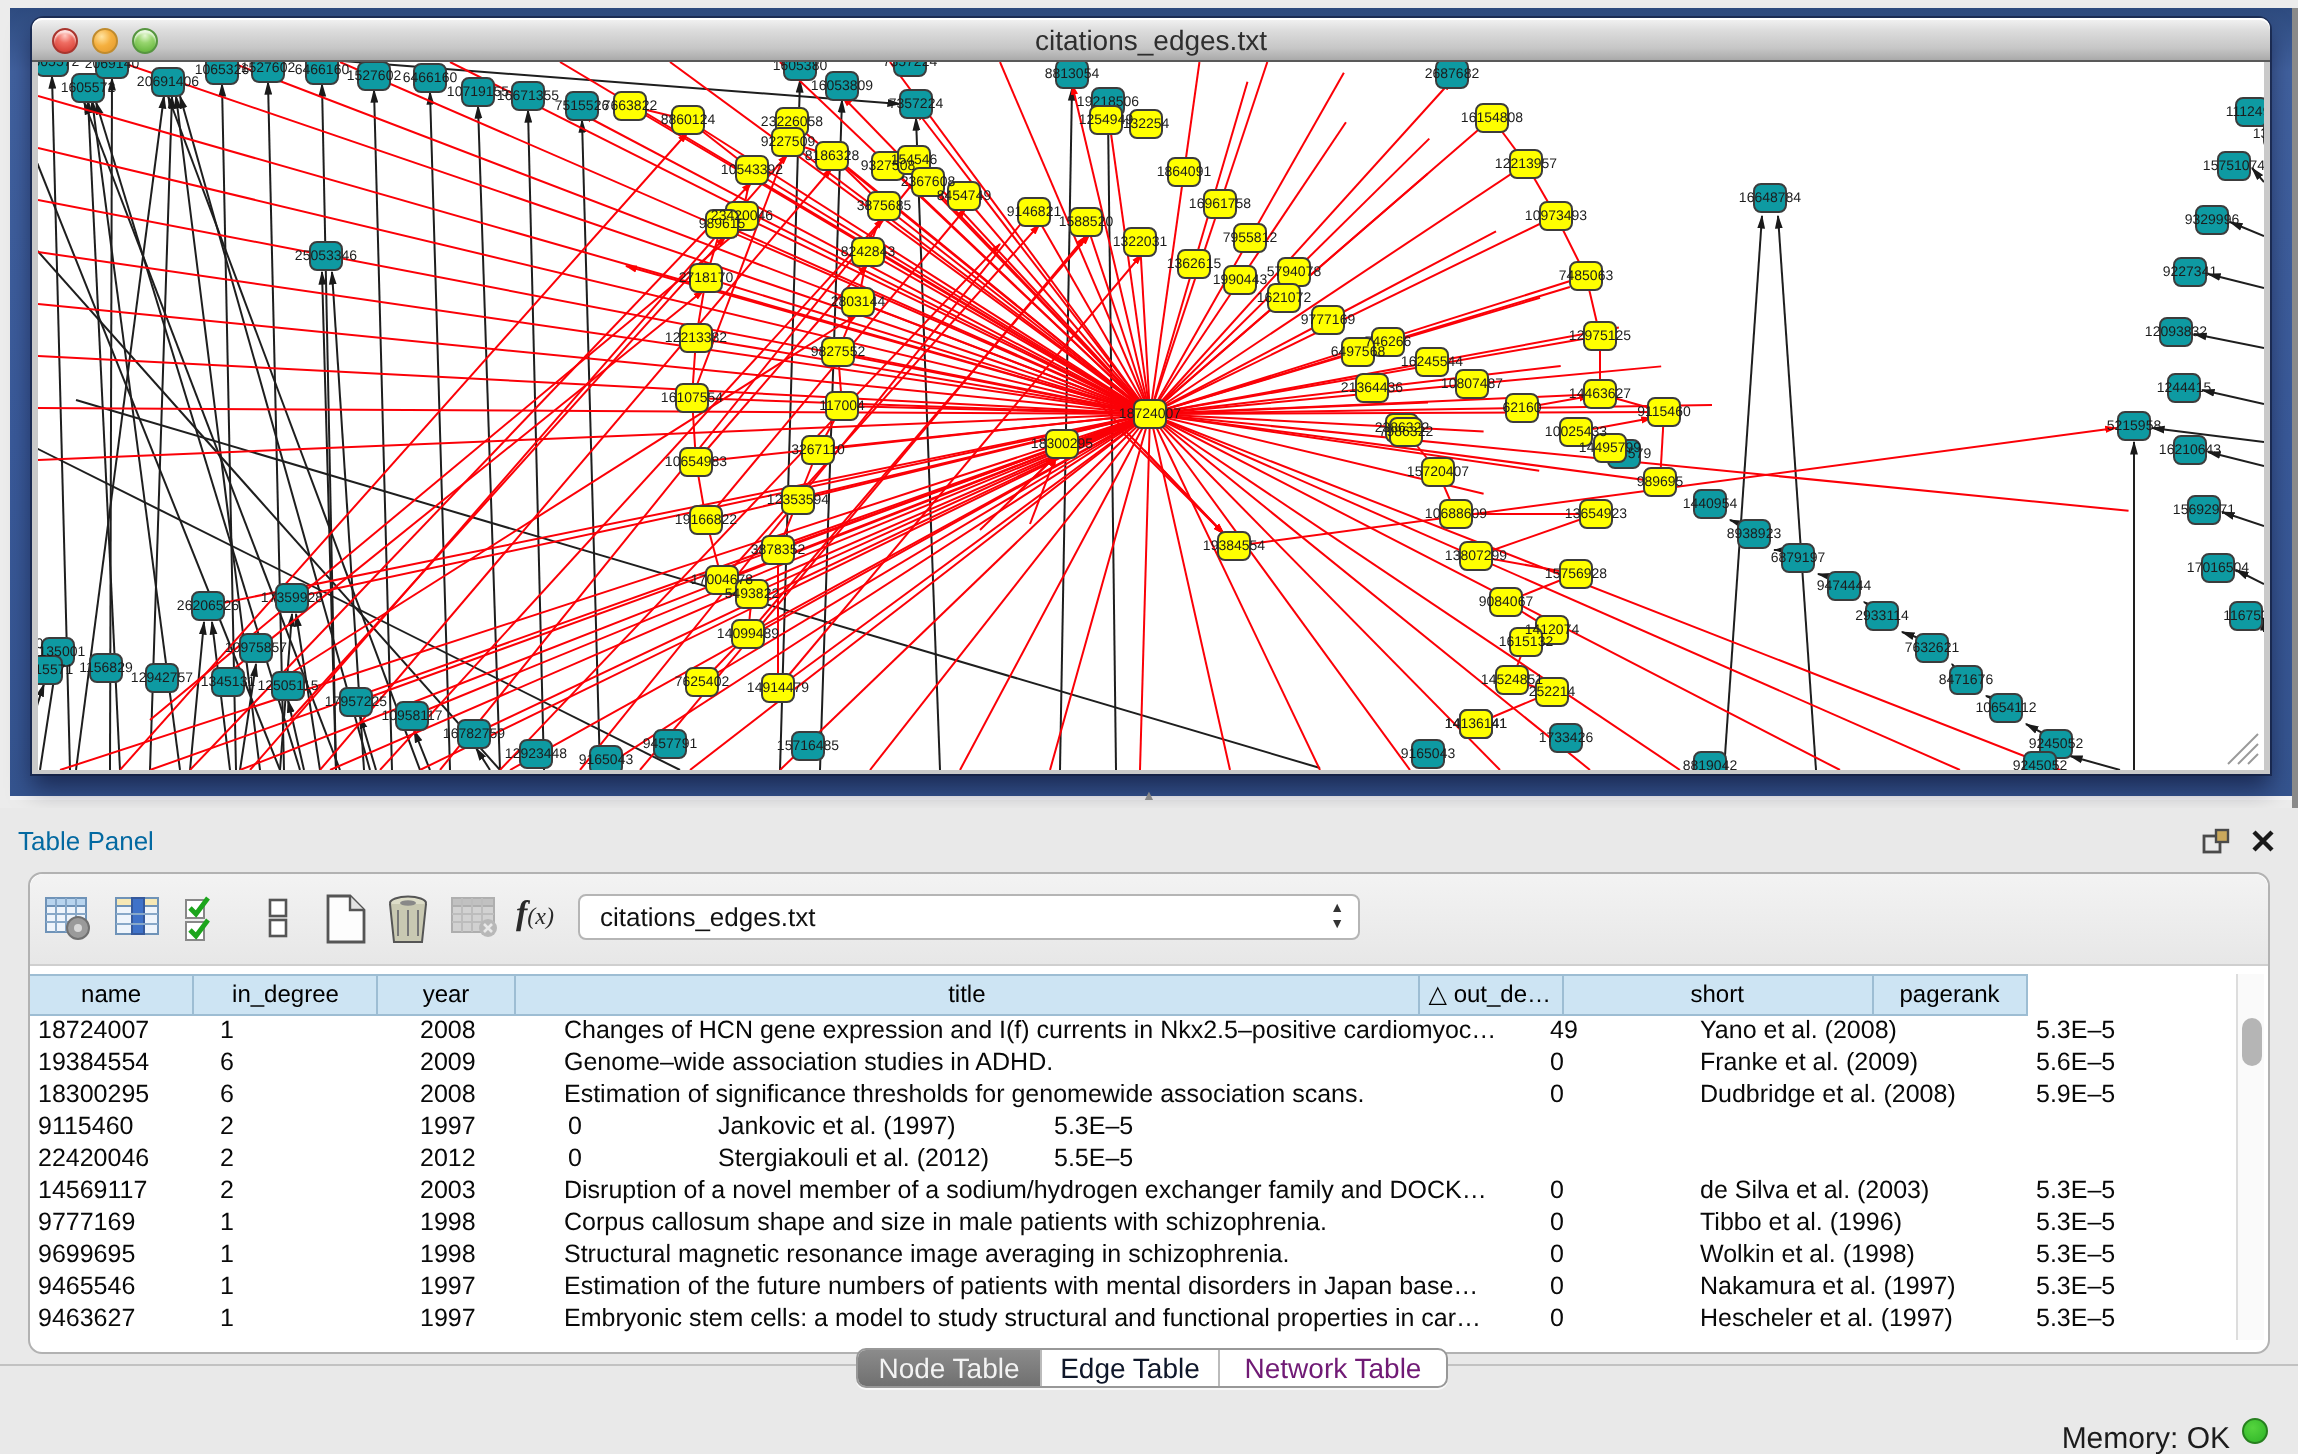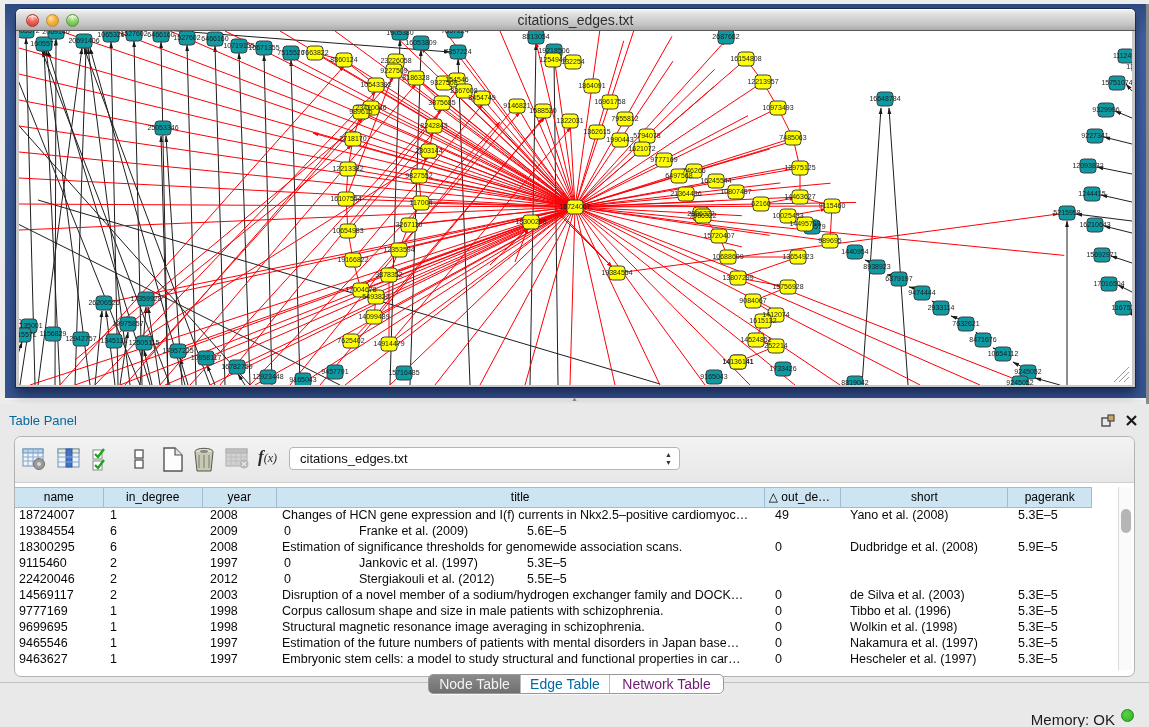--- a/index.html
+++ b/index.html
@@ -16,21 +16,21 @@
 .tl{position:absolute;top:5px;width:13px;height:13px;border-radius:50%;}
 #tablepanel{position:absolute;left:0;top:404px;width:1149px;height:323px;background:#e9e9e9;}
 #tp-title{position:absolute;left:9px;top:9px;font-size:13px;color:#0369a1;}
 #container{position:absolute;left:14px;top:32px;width:1121px;height:241px;background:#fff;
  border:1px solid #b2b2b2;border-radius:7px;}
 #toolbar{position:absolute;left:0;top:0;width:100%;height:46px;
  background:linear-gradient(180deg,#f3f3f3,#e7e7e7);border-bottom:1px solid #cfcfcf;border-radius:7px 7px 0 0;}
 #combo{position:absolute;left:274px;top:10px;width:391px;height:23px;background:#fff;
  border:1px solid #b5b5b5;border-radius:4px;font-size:13px;color:#111;line-height:21px;padding-left:10px;}
 #combo .ud{position:absolute;right:7px;top:3px;font-size:7px;color:#333;line-height:8px;text-align:center;}
-#thead{position:absolute;left:0px;top:50px;width:1077px;height:21px;background:#cde4f3;
+#thead{position:absolute;left:0px;top:50px;width:999px;height:21px;background:#cde4f3;
  border-top:1px solid #9dbdd3;border-bottom:1px solid #9dbdd3;display:flex;font-size:12px;color:#000;align-items:flex-end;}
 #thead div{border-right:1px solid #9dbdd3;text-align:center;line-height:19px;overflow:hidden;white-space:nowrap;}
 #tbody{position:absolute;left:0;top:70px;width:1106px;height:160px;overflow:hidden;
  font-size:12.5px;color:#090909;}
 .tr{display:flex;height:16px;line-height:16px;white-space:nowrap;}
 .tr div{overflow:hidden;}
 .c0{width:89px;padding-left:4px;}
 .c1{width:100px;padding-left:6px;}
 .c2{width:74px;padding-left:6px;}
 .c3{width:491px;padding-left:4px;}
@@ -39,21 +39,21 @@
 .c6{width:84px;padding-left:4px;}
 #vsb{position:absolute;right:2px;top:50px;width:14px;height:183px;background:#fafafa;border-left:1px solid #ddd;}
 #vsb .thumb{position:absolute;left:2px;top:22px;width:10px;height:24px;background:#b5b5b5;border-radius:6px;}
 #segrow{position:absolute;left:0;top:270px;width:1149px;}
 #segline{position:absolute;left:0;top:8px;width:1149px;height:1px;background:#c2c2c2;}
 #segs{position:absolute;left:428px;top:0px;width:296px;height:20px;display:flex;
  border:1px solid #989898;border-radius:5px;background:#fff;overflow:hidden;
  font-size:14px;box-shadow:0 1px 0 rgba(255,255,255,.7);justify-content:center;}
 #segs div{line-height:19px;text-align:center;}
 #seg1{width:91px;background:linear-gradient(180deg,#8b8b8b,#707070);color:#f3f3f3;}
-#seg2{width:90px;color:#0369a1;border-right:1px solid #bbb;border-left:1px solid #bbb;}
+#seg2{width:90px;color:#0f172a;border-right:1px solid #bbb;border-left:1px solid #bbb;}
 #seg3{width:113px;color:#701a75;}
 #memory{position:absolute;right:34px;top:307px;font-size:15px;color:#1c1c1c;}
 #memdot{position:absolute;right:15px;top:305px;width:13px;height:13px;border-radius:50%;
  background:radial-gradient(circle at 40% 35%,#55d43e,#2db327);border:1px solid #27801f;}
 .icn{position:absolute;top:10px;}
 #grip{position:absolute;left:569px;top:-8px;width:11px;height:6px;color:#888;font-size:7px;text-align:center;line-height:6px;}
 </style></head>
 <body>
 <div id="blue"></div>
 <div id="frame">
@@ -699,20 +699,21 @@
           <div class="c2">2008</div>
           <div class="c3">Changes of HCN gene expression and I(f) currents in Nkx2.5–positive cardiomyoc…</div>
           <div class="c4">49</div>
           <div class="c5">Yano et al. (2008)</div>
           <div class="c6">5.3E–5</div>
         </div>
 <div class="tr">
           <div class="c0">19384554</div>
           <div class="c1">6</div>
           <div class="c2">2009</div>
+          <div class="c3">Genome–wide association studies in ADHD.</div>
           <div class="c4">0</div>
           <div class="c5">Franke et al. (2009)</div>
           <div class="c6">5.6E–5</div>
         </div>
 <div class="tr">
           <div class="c0">18300295</div>
           <div class="c1">6</div>
           <div class="c2">2008</div>
           <div class="c3">Estimation of significance thresholds for genomewide association scans.</div>
           <div class="c4">0</div>

